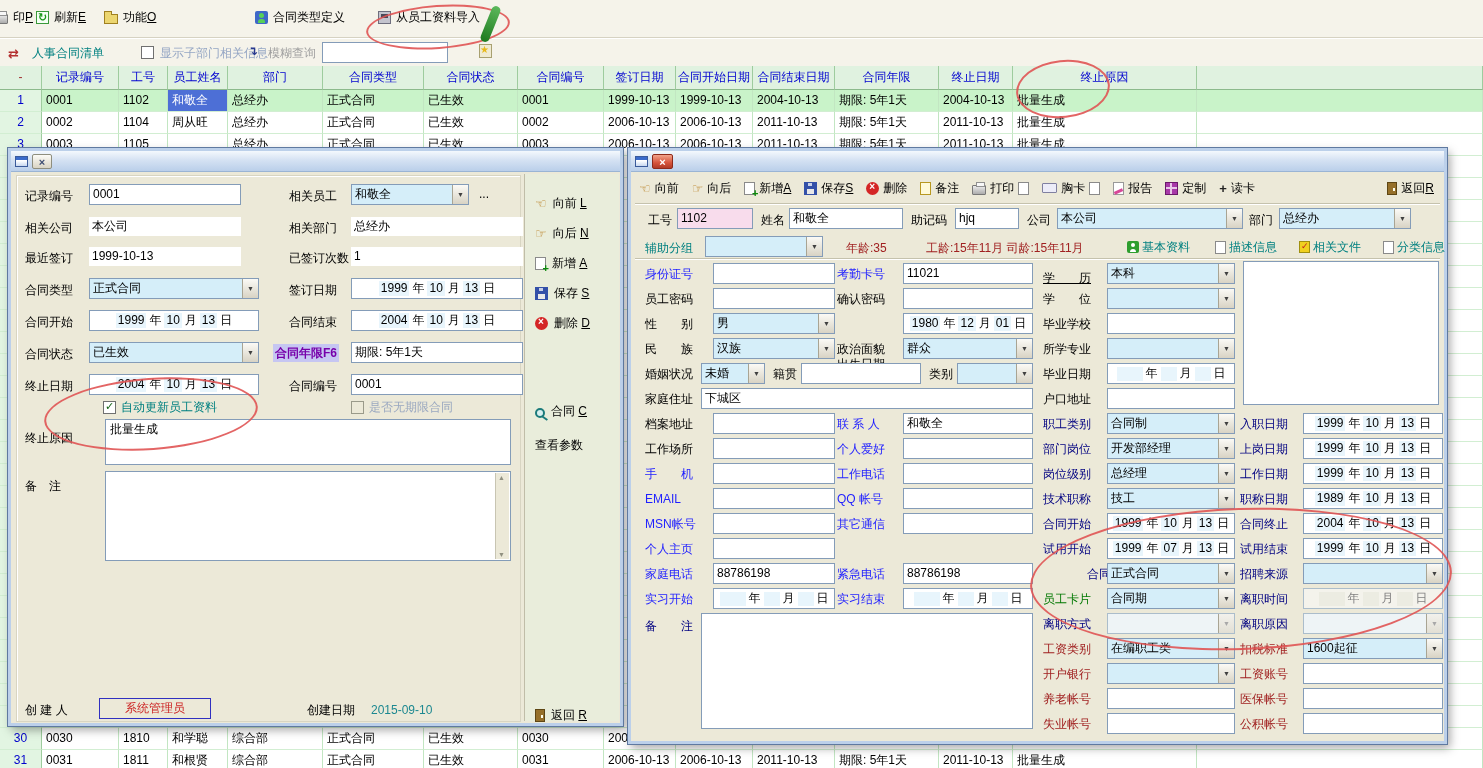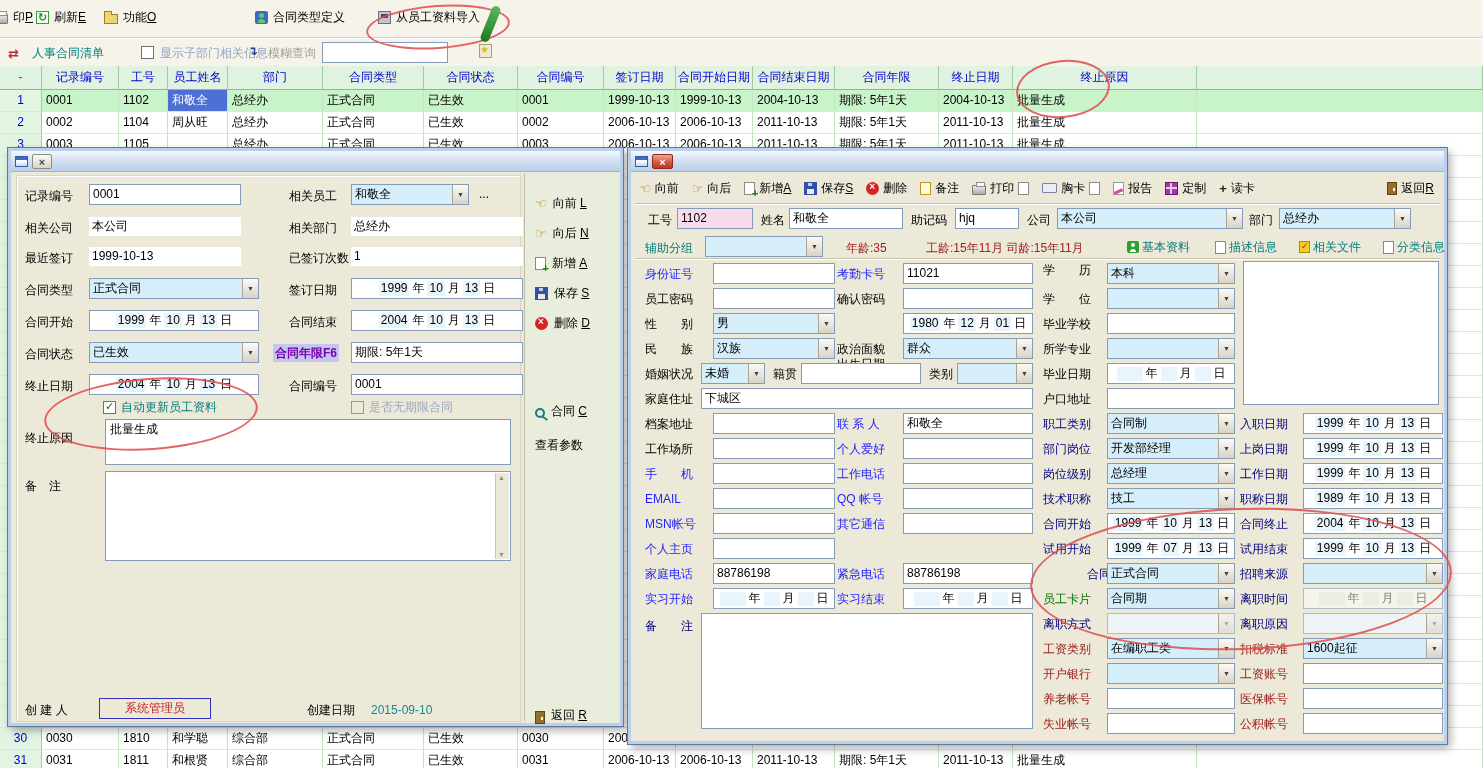--- a/index.html
+++ b/index.html
@@ -827,21 +827,21 @@
           <span class="ic ic-del"></span>
           <span>删除 <span class="hot">D</span></span>
         </div>
         <div class="sbtn" style="left: 524px; top: 252px;">
           <span class="ic ic-mag"></span>
           <span>合同 <span class="hot">C</span></span>
         </div>
         <div class="sbtn" style="left: 524px; top: 286px;">
           <span>查看参数</span>
         </div>
-        <div class="sbtn" style="left: 524px; top: 556px; align-items: flex-end;">
+        <div class="sbtn" style="left: 524px; top: 556px;">
           <span class="ic ic-door"></span>
           <span>返回 <span class="hot">R</span></span>
         </div>
       </div>
   </div>
 
   <div id="employee-dlg" class="dlg" style="left:628px;top:148px;width:819px;height:596px;z-index:11">
     <div class="titlebar">
       <span class="winicon"></span>
       <span class="closer"></span>
@@ -1021,21 +1021,21 @@
         <div class="dateF empty" style="position: absolute; left: 272px; top: 437px; width: 130px;">
           <span class="seg ysg"></span>
           <span>年</span>
           <span class="seg"></span>
           <span>月</span>
           <span class="seg"></span>
           <span>日</span>
         </div>
         <div class="lbl c-n" style="left: 14px; top: 466px;">备　　注</div>
         <div class="ta" style="position: absolute; left: 70px; top: 462px; width: 332px; height: 116px;"></div>
-        <div class="lbl " style="left: 412px; top: 110px;">学　　历</div>
+        <div class="lbl " style="left: 412px; top: 118px; text-decoration: underline;">学　　历</div>
         <div class="dd" style="position: absolute; left: 476px; top: 112px; width: 128px;">
           <div class="tx">本科</div>
           <div class="bt"></div>
         </div>
         <div class="photo" style="left: 612px; top: 110px; width: 196px; height: 144px;"></div>
         <div class="lbl " style="left: 412px; top: 139px;">学　　位</div>
         <div class="dd" style="position: absolute; left: 476px; top: 137px; width: 128px;">
           <div class="tx"></div>
           <div class="bt"></div>
         </div>

